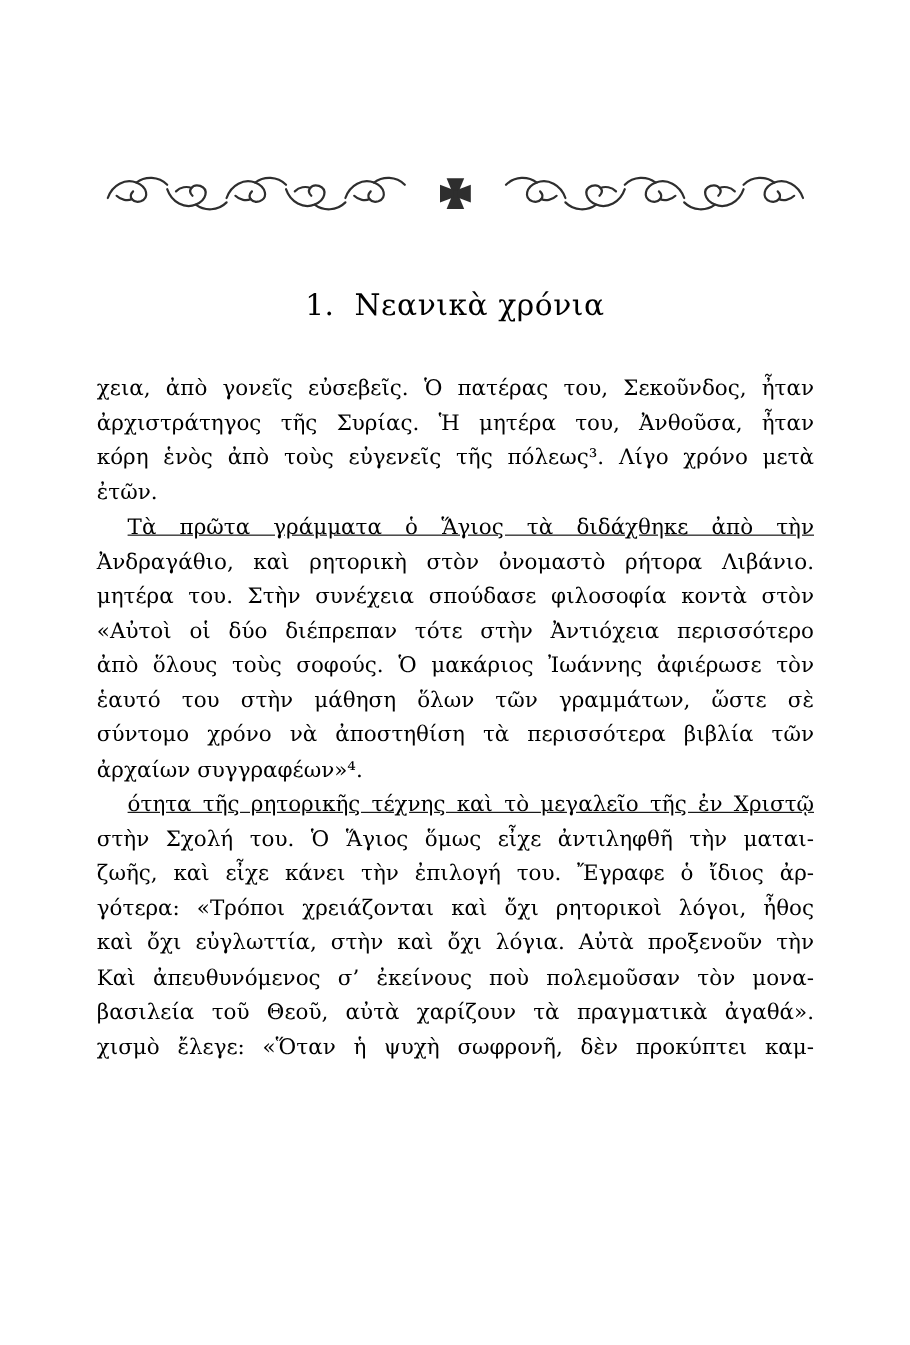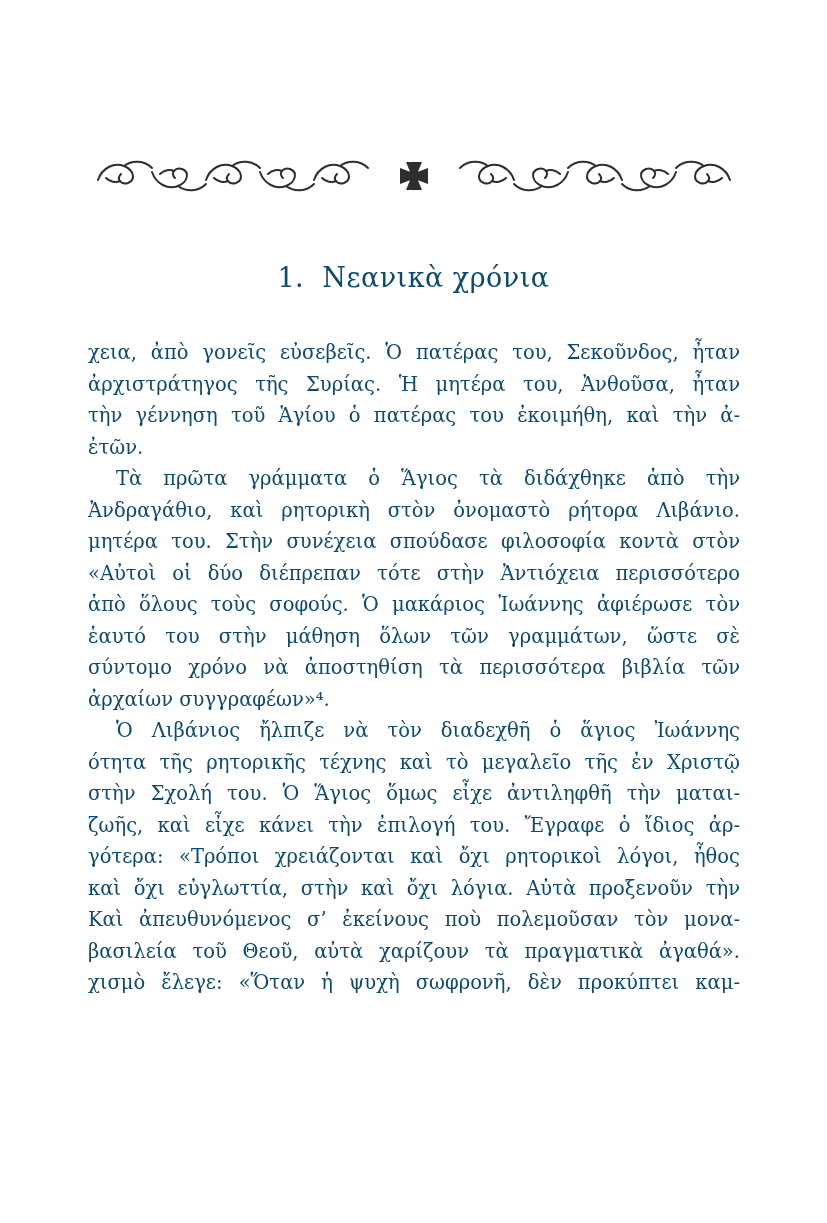--- a/index.html
+++ b/index.html
@@ -1,20 +1,20 @@
 <!DOCTYPE html>
 <html><head>
 <meta charset="utf-8">
 <style>
   html,body { margin:0; padding:0; background:#ffffff; }
   .page {
     position:relative;
     width:827px; height:1223px;
     background:#ffffff;
-    color:#0c4a6e;
+    color:#000000;
     font-family:"DejaVu Serif", serif;
     overflow:hidden;
   }
   .ornament {
     position:absolute;
     top:156px; left:50%;
     transform:translateX(-50%);
   }
   .heading {
     position:absolute;
@@ -29,21 +29,21 @@
     top:337px; left:88px;
     width:652px;
     font-size:19.5px;
   }
   .line {
     line-height:31.5px;
     text-align:justify;
     text-align-last:justify;
   }
   .line.flush { text-align-last:left; }
-  .para.indent .line:first-child { text-indent:28px; }
+  .para.indent .line:first-child { text-indent:28px;text-decoration:underline; }
   .dropcap {
     font-size:42px;
     line-height:0;
     vertical-align:baseline;
   }
 </style>
 </head>
 <body>
 
 <div class="page">
@@ -80,35 +80,34 @@
       </g>
     </svg>
   </div>
 
   <div class="heading">1.&nbsp; Νεανικὰ χρόνια</div>
 
   <div class="body-text">
       <div class="para">
         <div class="line">χεια, ἀπὸ γονεῖς εὐσεβεῖς. Ὁ πατέρας του, Σεκοῦνδος, ἦταν</div>
         <div class="line">ἀρχιστράτηγος τῆς Συρίας. Ἡ μητέρα του, Ἀνθοῦσα, ἦταν</div>
-        <div class="line">τὴν γέννηση τοῦ Ἁγίου ὁ πατέρας του ἐκοιμήθη, καὶ τὴν ἀ-</div>
+        <div class="line">κόρη ἑνὸς ἀπὸ τοὺς εὐγενεῖς τῆς πόλεως³. Λίγο χρόνο μετὰ</div>
         <div class="line flush">ἐτῶν.</div>
       </div>
       <div class="para indent">
         <div class="line">Τὰ πρῶτα γράμματα ὁ Ἅγιος τὰ διδάχθηκε ἀπὸ τὴν</div>
         <div class="line">Ἀνδραγάθιο, καὶ ρητορικὴ στὸν ὀνομαστὸ ρήτορα Λιβάνιο.</div>
         <div class="line">μητέρα του. Στὴν συνέχεια σπούδασε φιλοσοφία κοντὰ στὸν</div>
         <div class="line">«Αὐτοὶ οἱ δύο διέπρεπαν τότε στὴν Ἀντιόχεια περισσότερο</div>
         <div class="line">ἀπὸ ὅλους τοὺς σοφούς. Ὁ μακάριος Ἰωάννης ἀφιέρωσε τὸν</div>
         <div class="line">ἑαυτό του στὴν μάθηση ὅλων τῶν γραμμάτων, ὥστε σὲ</div>
         <div class="line">σύντομο χρόνο νὰ ἀποστηθίση τὰ περισσότερα βιβλία τῶν</div>
         <div class="line flush">ἀρχαίων συγγραφέων»⁴.</div>
       </div>
       <div class="para indent">
-        <div class="line">Ὁ Λιβάνιος ἤλπιζε νὰ τὸν διαδεχθῆ ὁ ἅγιος Ἰωάννης</div>
         <div class="line">ότητα τῆς ρητορικῆς τέχνης καὶ τὸ μεγαλεῖο τῆς ἐν Χριστῷ</div>
         <div class="line">στὴν Σχολή του. Ὁ Ἅγιος ὅμως εἶχε ἀντιληφθῆ τὴν μαται-</div>
         <div class="line">ζωῆς, καὶ εἶχε κάνει τὴν ἐπιλογή του. Ἔγραφε ὁ ἴδιος ἀρ-</div>
         <div class="line">γότερα: «Τρόποι χρειάζονται καὶ ὄχι ρητορικοὶ λόγοι, ἦθος</div>
         <div class="line">καὶ ὄχι εὐγλωττία, στὴν καὶ ὄχι λόγια. Αὐτὰ προξενοῦν τὴν</div>
         <div class="line">Καὶ ἀπευθυνόμενος σ’ ἐκείνους ποὺ πολεμοῦσαν τὸν μονα-</div>
         <div class="line">βασιλεία τοῦ Θεοῦ, αὐτὰ χαρίζουν τὰ πραγματικὰ ἀγαθά».</div>
         <div class="line">χισμὸ ἔλεγε: «Ὅταν ἡ ψυχὴ σωφρονῆ, δὲν προκύπτει καμ-</div>
       </div>
     </div>

